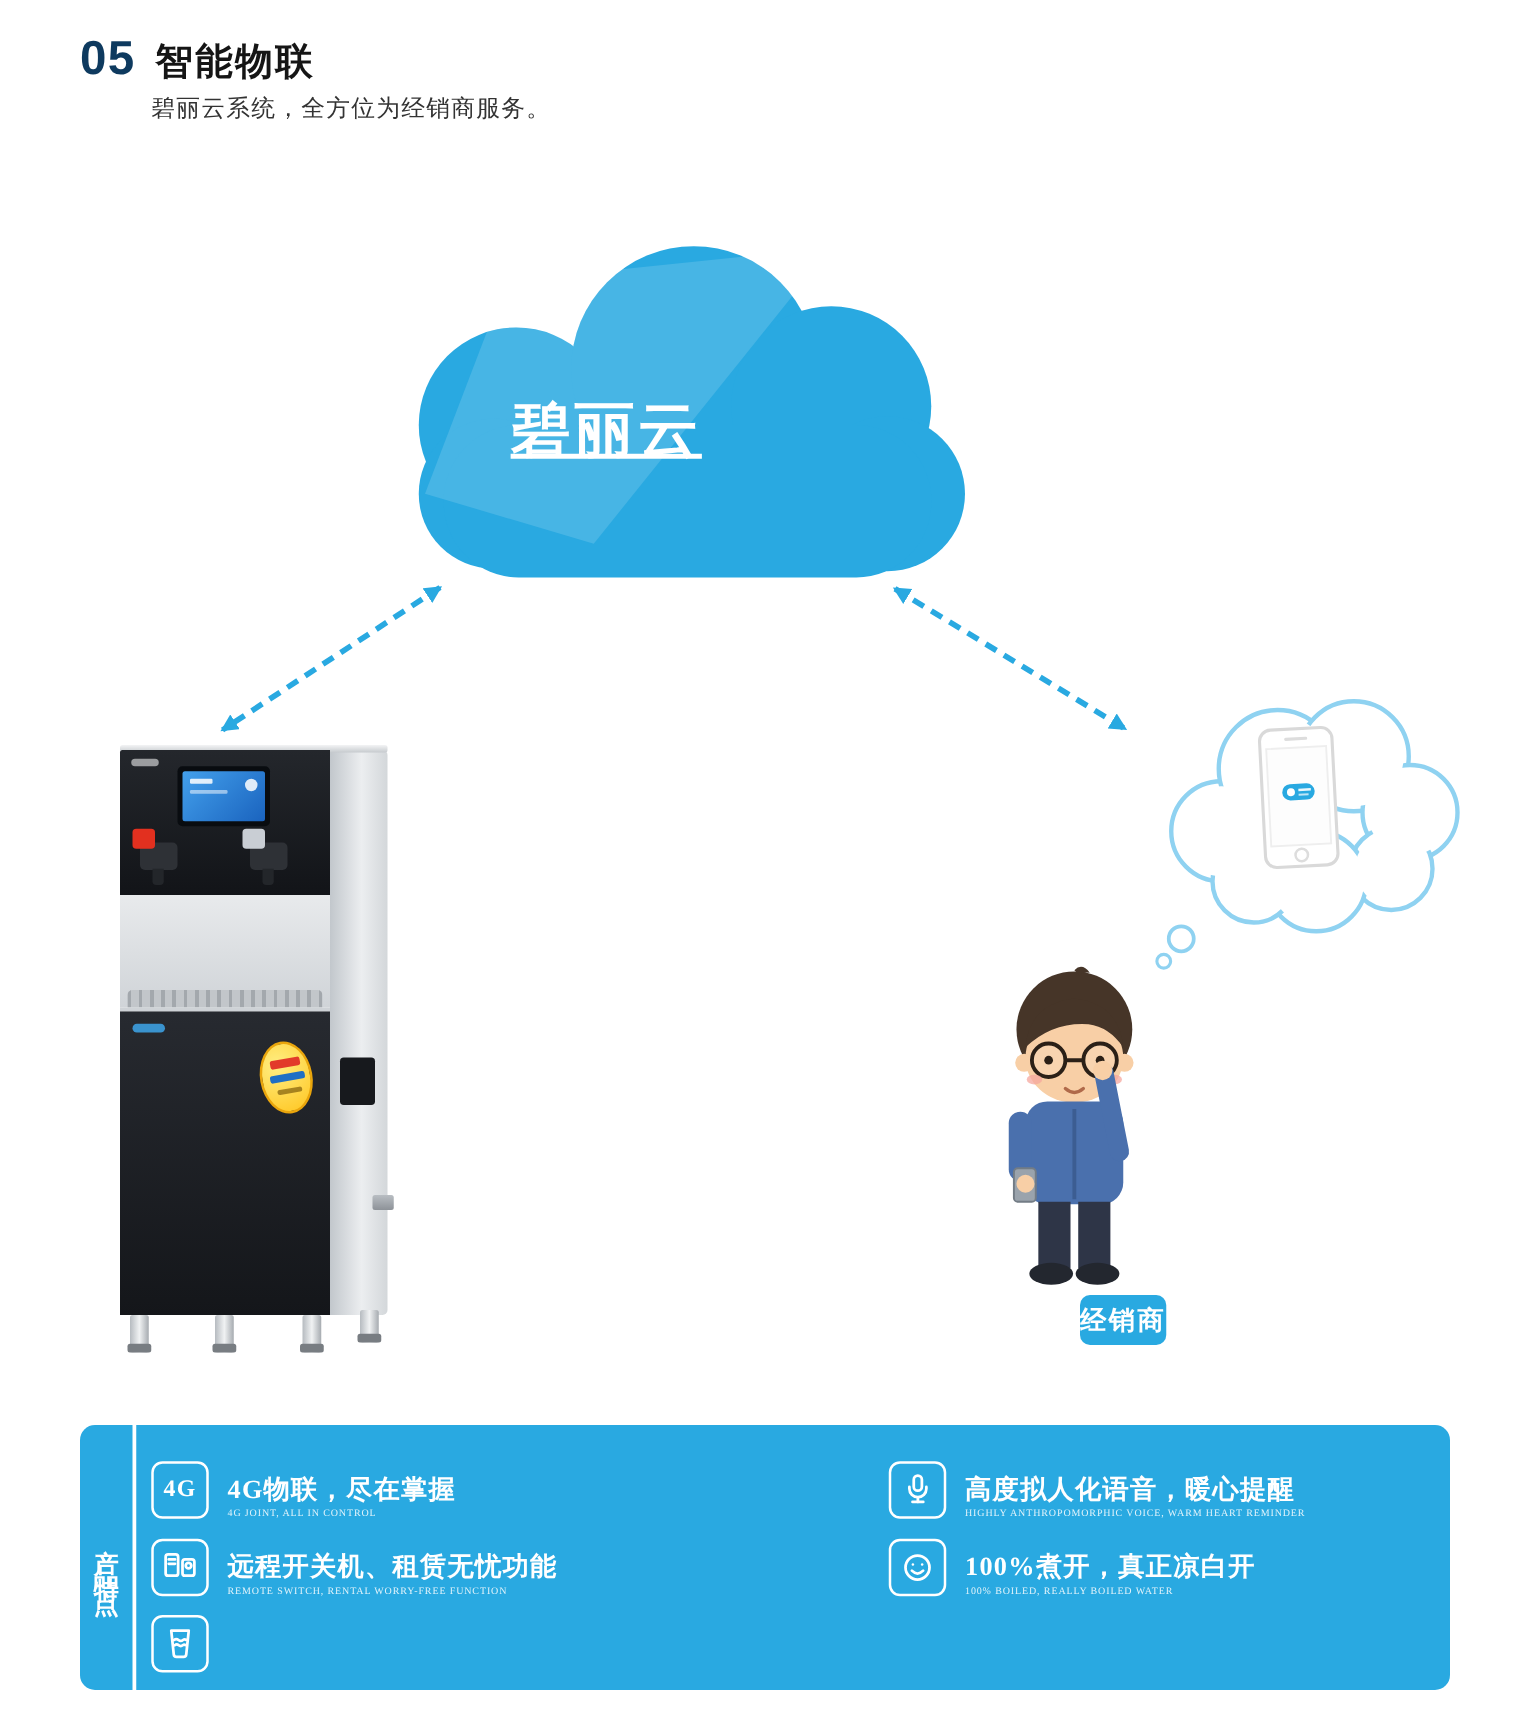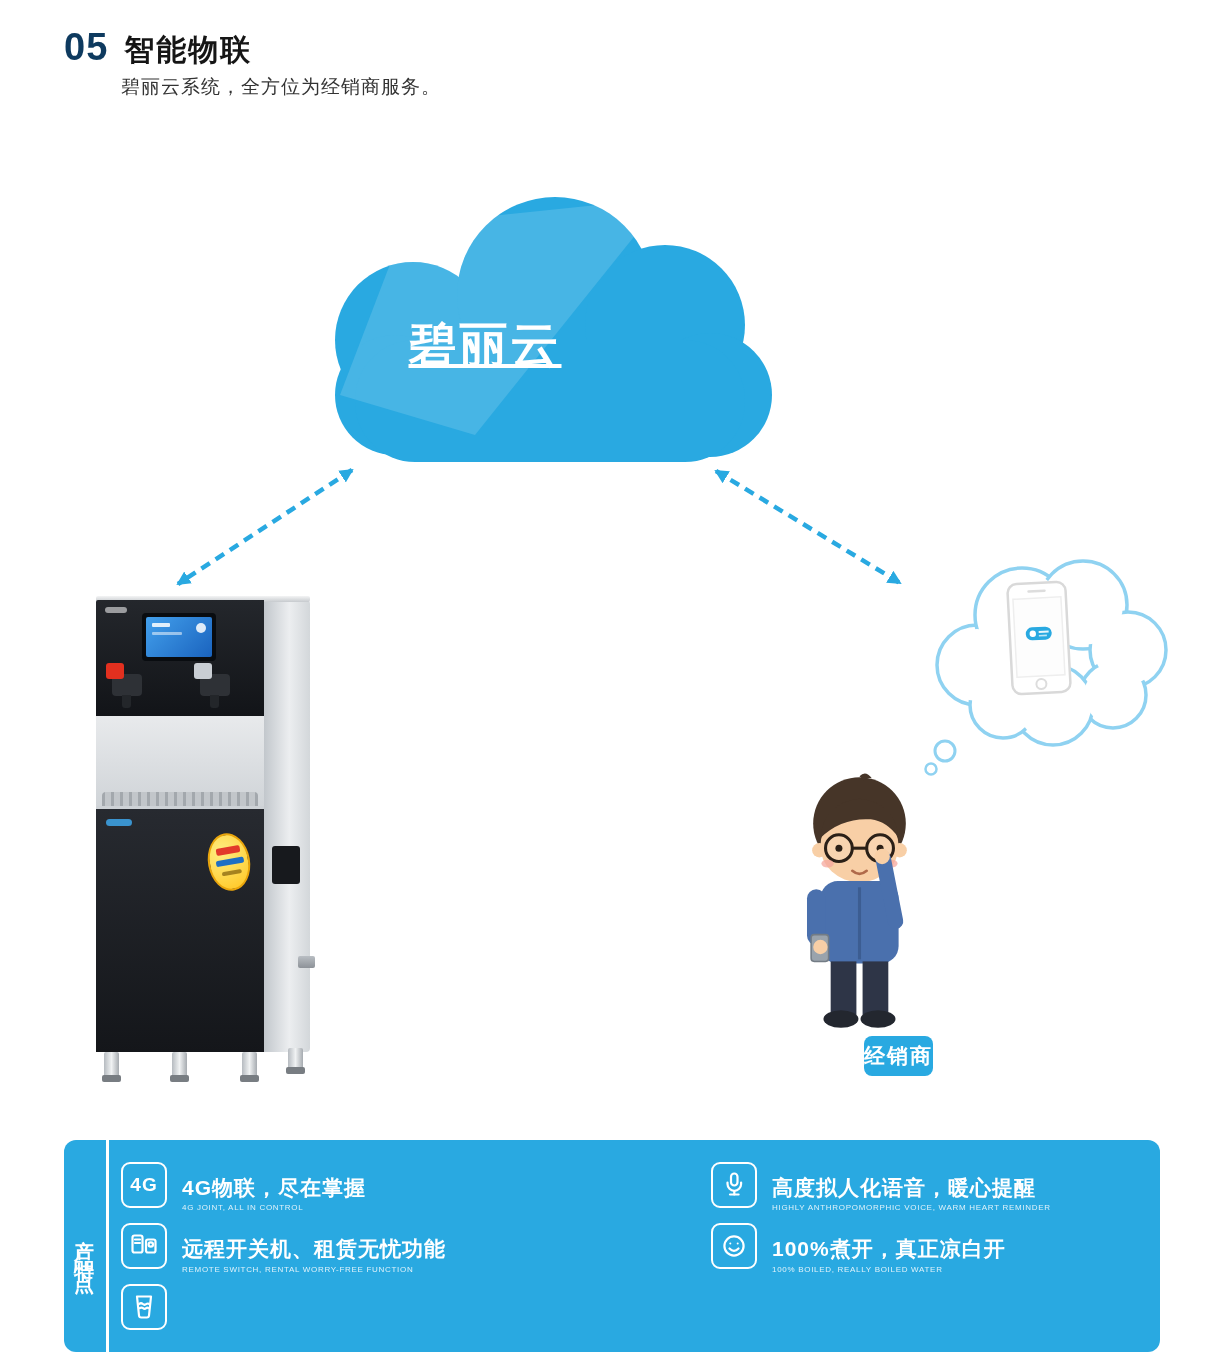--- a/index.html
+++ b/index.html
@@ -67,21 +67,21 @@
 
   
   .features { position:absolute; left:64px; top:1140px; width:1096px; height:212px; display:flex; gap:3px; }
   .features-tab { width:42px; background:#29a9e1; border-radius:12px 0 0 12px;
     display:flex; align-items:center; justify-content:center; }
   .features-tab span { writing-mode:vertical-rl; text-orientation:upright; color:#fff;
     font-size:20px; font-weight:700; letter-spacing:11px; }
   .features-main { flex:1; background:#29a9e1; border-radius:0 12px 12px 0;
     display:grid; grid-template-columns:590px 1fr; grid-template-rows:repeat(3,1fr);
     grid-auto-flow:column; padding:14px 10px 14px 10px; }
-  .feat { display:flex; align-items:center; gap:15px; padding-left:2px; }
+  .feat { display:flex; align-items:flex-end; gap:15px; padding-left:2px;font-family:Liberation Serif, serif; }
   .feat-icon { width:46px; height:46px; min-width:46px; border:2.5px solid #fff; border-radius:9px;
     display:flex; align-items:center; justify-content:center; }
   .icon-4g { color:#fff; font-size:19px; font-weight:800; letter-spacing:1px; }
   .feat-text { display:flex; flex-direction:column; gap:4px; }
   .feat-title { color:#fff; font-size:21px; font-weight:700; letter-spacing:1px; line-height:1.05;margin-top:20px; }
   .feat-cap { color:rgba(255,255,255,.85); font-size:8px; letter-spacing:.7px; }
 </style>
 </head>
 <body>
 

